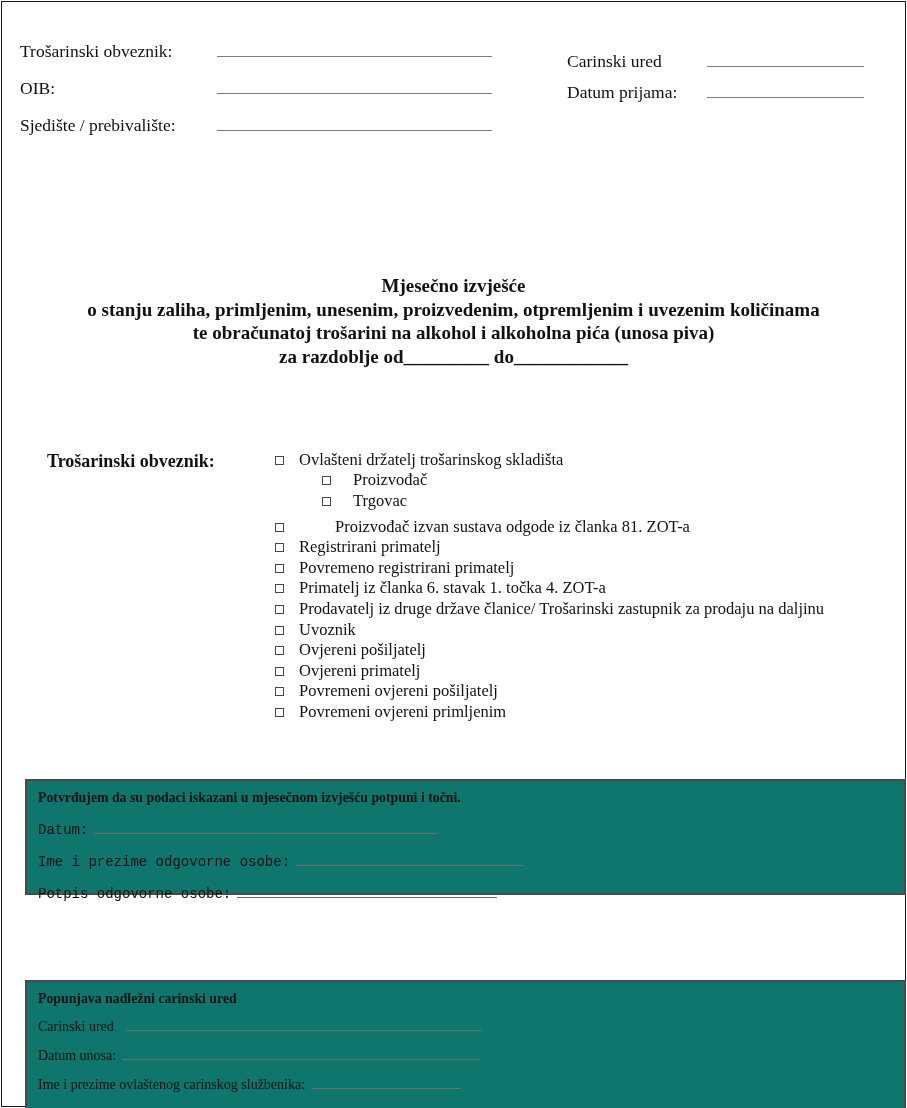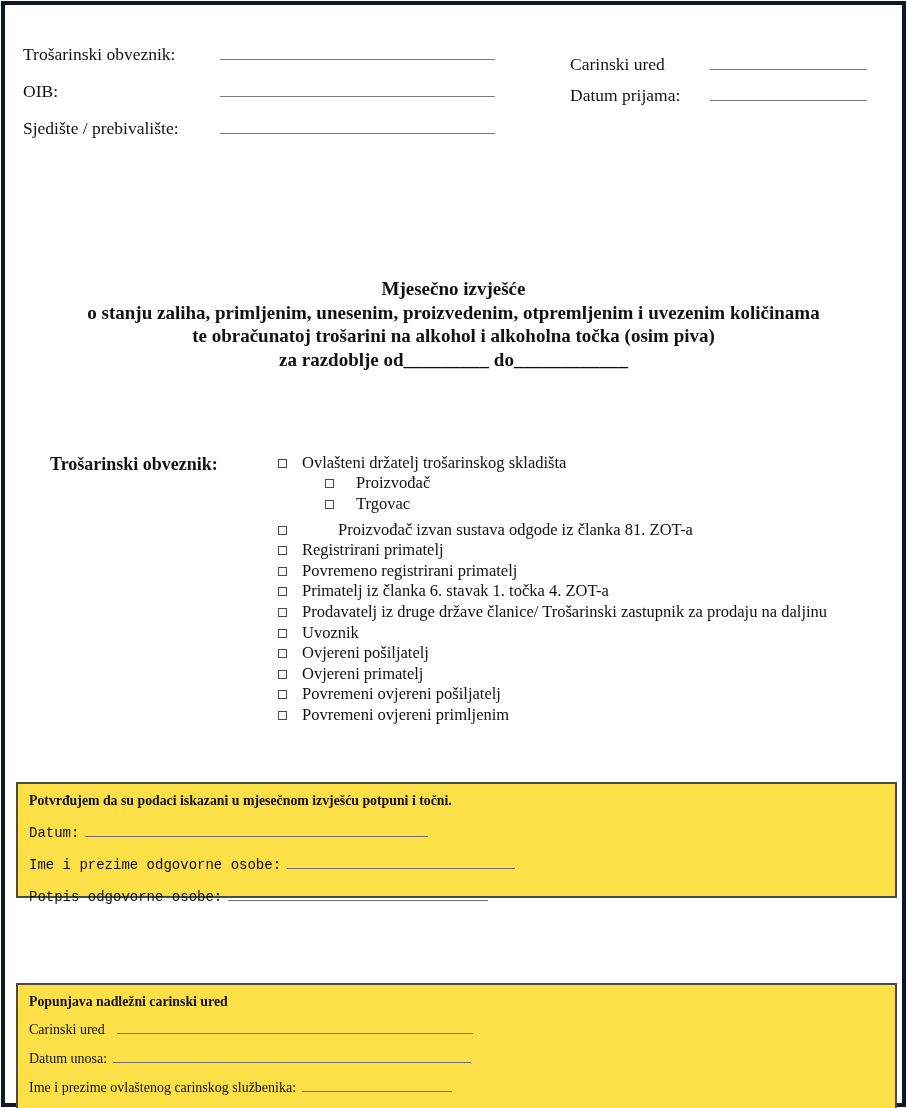--- a/index.html
+++ b/index.html
@@ -7,21 +7,21 @@
   body {
     width:907px; height:1108px;
     font-family:"Liberation Serif","DejaVu Serif",serif;
     color:#111;
     position:relative;
   }
   .page {
     position:absolute; left:1px; top:1px;
     width:905px; height:1106px;
     background:#fff;
-    border:4px solid #0f172a;
+    border:1px solid #0f172a;
   }
 
   
   .field-row { display:flex; align-items:baseline; }
   .blank-line {
     display:inline-block;
     border-bottom:1px solid #7a7a7a;
     height:5px;
   }
 
@@ -52,22 +52,22 @@
   .chk-row.gap { margin-top:7px;gap:36px; }
   .cbx {
     flex:none; width:9px; height:9px;
     border:1px solid #4a4a4a; background:#fff;
     margin-right:15px; margin-top:1px;
   }
   .chk-row.sub .cbx { margin-right:22px; }
 
   
   .box {
-    position:absolute; left:11px; width:881px;
-    border:2px solid #4a4a4a; background:#fde047;
+    position:absolute; left:23px; width:881px;
+    border:2px solid #4a4a4a; background:#0f766e;
     padding:9px 0 0 11px; font-size:14px;
   }
   .box1 { top:777px; height:116px; }
   .box2 { top:955px; height:142px;margin-top:23px; }
   .box-title { font-weight:bold; font-size:13.8px; }
   .box .field-row { line-height:17px; }
   .box1 .box-title { margin-bottom:16px; }
   .box1 .field-row { margin-bottom:15px;font-family:Liberation Mono, monospace; }
   .box2 .box-title { margin-bottom:11px; }
   .box2 .field-row { margin-bottom:12px; }
@@ -109,21 +109,21 @@
     </div>
     <div class="field-row">
       <span class="f-label">Datum prijama:</span>
       <span class="blank-line"></span>
     </div>
   </div>
 
   <div class="title-block">
     <div>Mjesečno izvješće</div>
     <div>o stanju zaliha, primljenim, unesenim, proizvedenim, otpremljenim i uvezenim količinama</div>
-    <div>te obračunatoj trošarini na alkohol i alkoholna točka (osim piva)</div>
+    <div>te obračunatoj trošarini na alkohol i alkoholna pića (unosa piva)</div>
     <div>za razdoblje od_________ do____________</div>
   </div>
 
   <div class="obv-label">Trošarinski obveznik:</div>
 
   <div class="chk-list">
     <div class="chk-row">
       <span class="cbx"></span>
       <span>Ovlašteni držatelj trošarinskog skladišta</span>
     </div>

